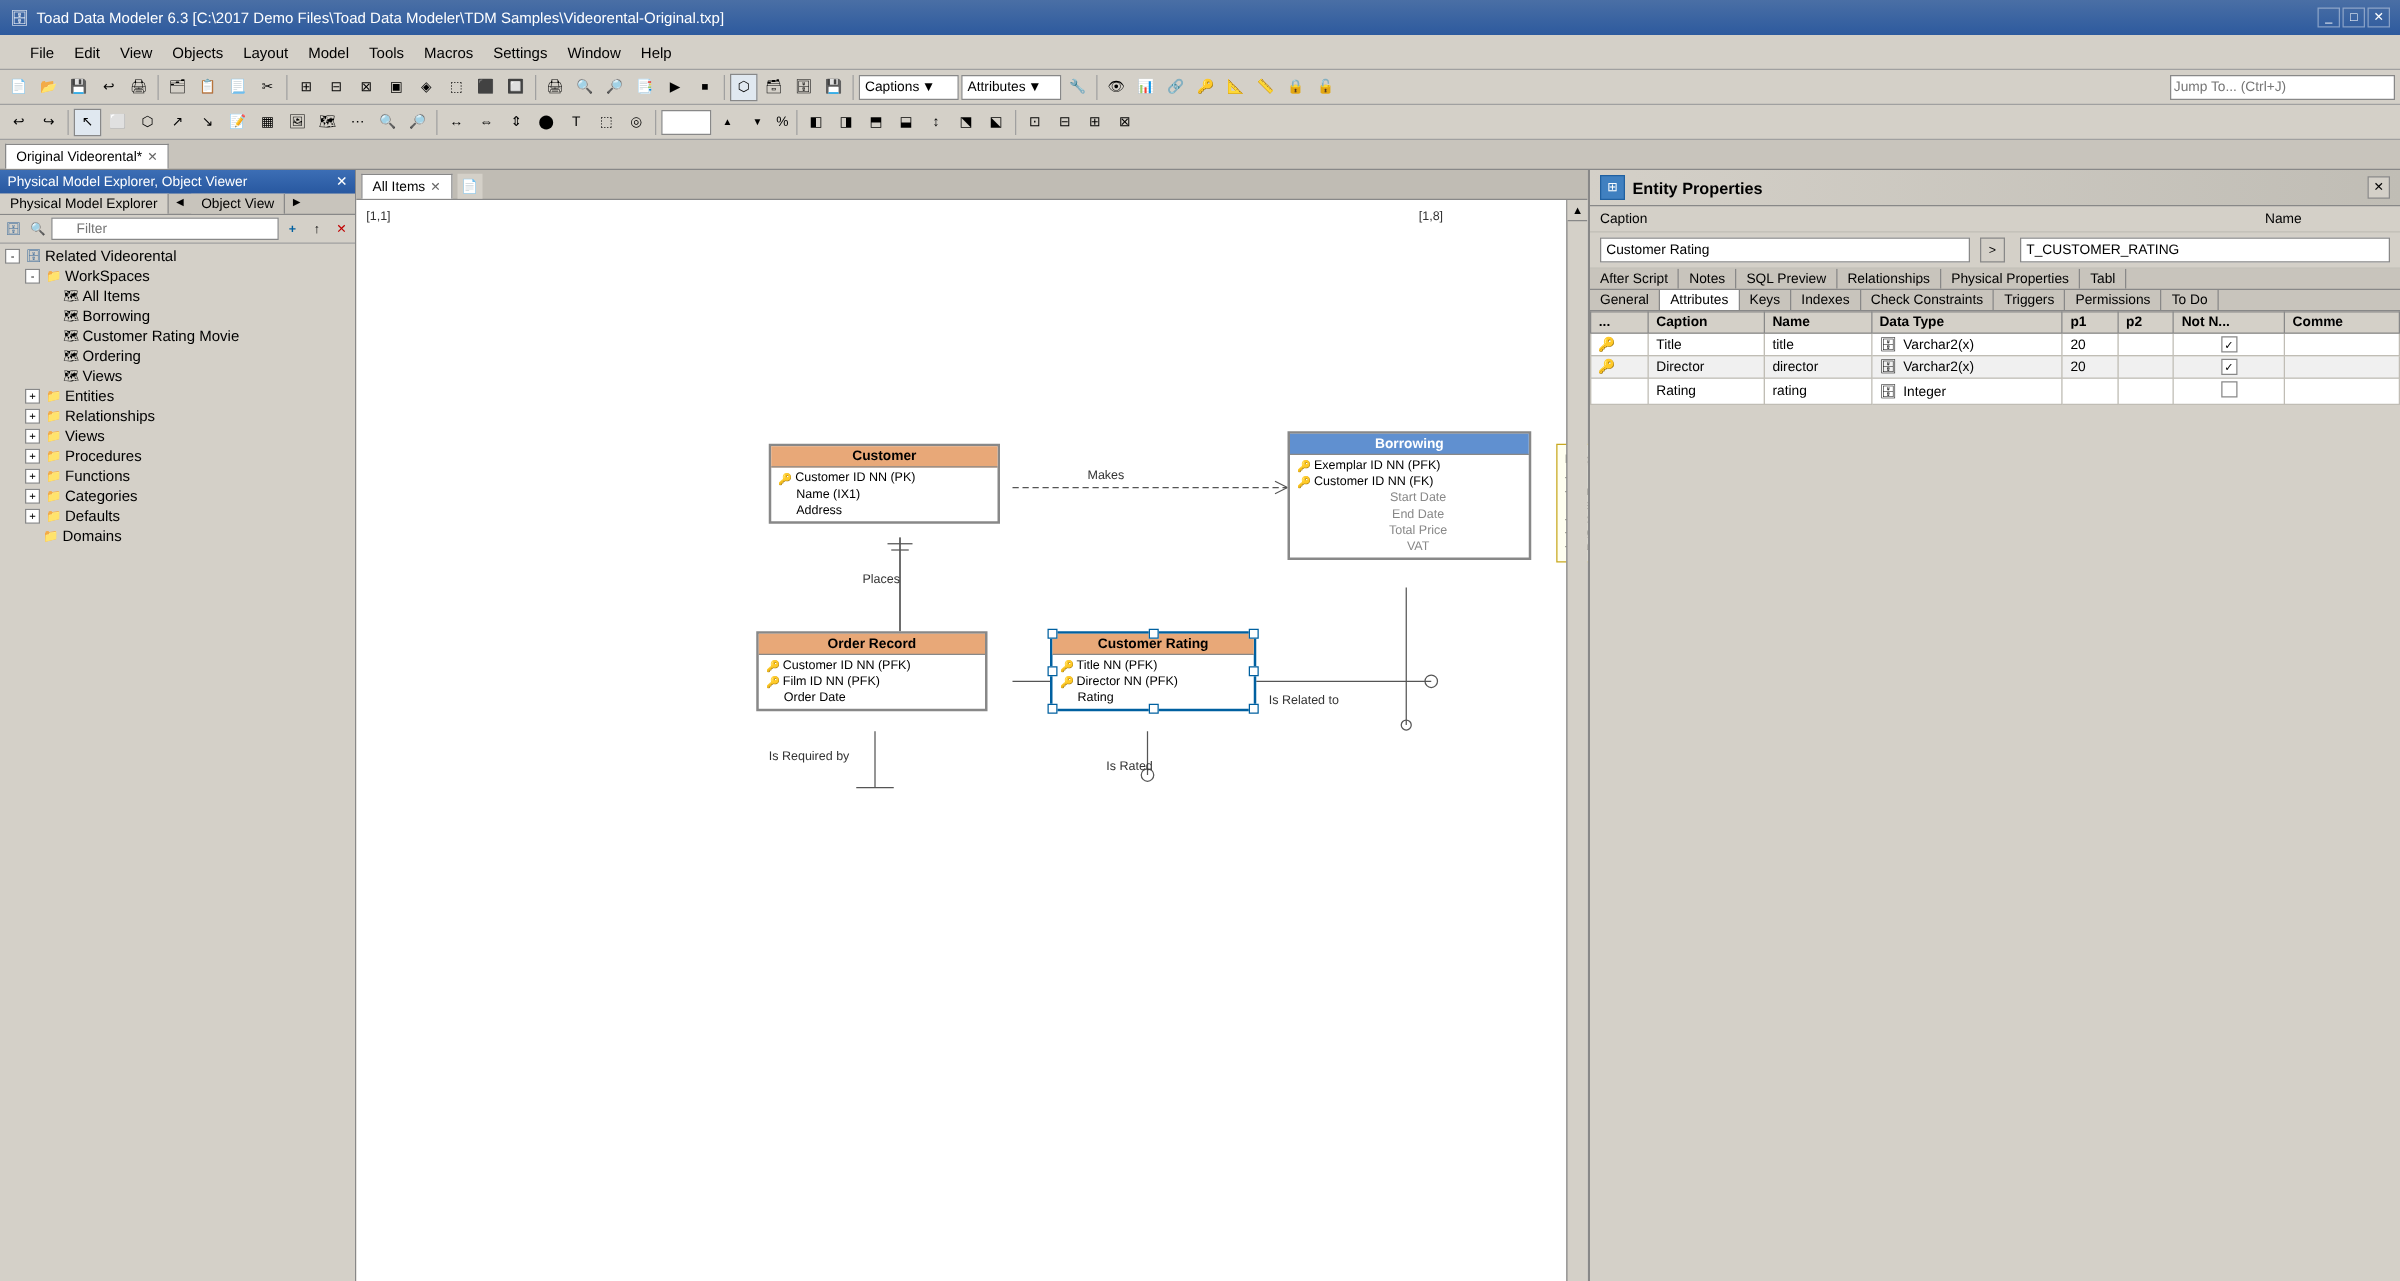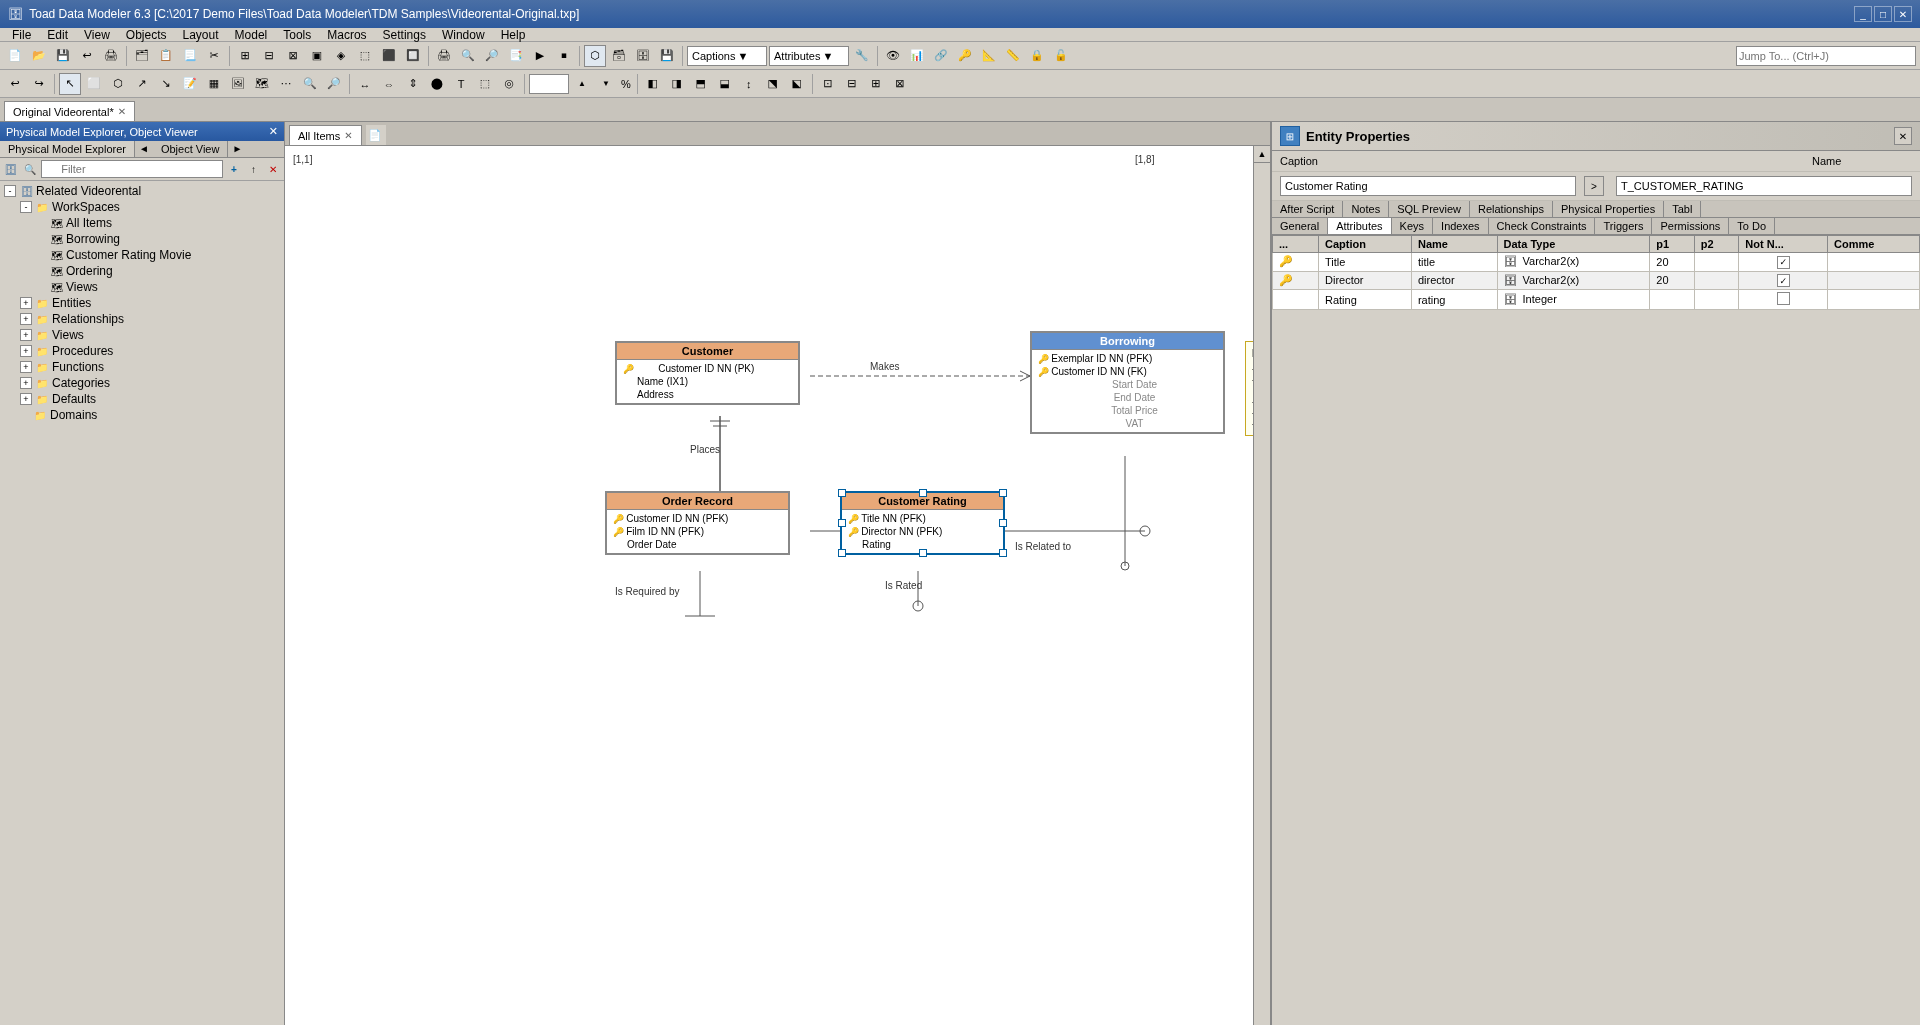--- a/index.html
+++ b/index.html
@@ -5,21 +5,21 @@
     * { box-sizing: border-box; margin: 0; padding: 0; }
     body { font-family: 'Segoe UI', Tahoma, Geneva, Verdana, sans-serif; font-size: 12px; background: #d4d0c8; overflow: hidden; }
     
     
     .title-bar { background: linear-gradient(to bottom, #4a6fa5, #2d5a9e); color: white; padding: 4px 8px; display: flex; align-items: center; justify-content: space-between; height: 28px; }
     .title-bar-text { font-size: 12px; display: flex; align-items: center; gap: 6px; }
     .title-bar-controls { display: flex; gap: 2px; }
     .title-btn { background: none; border: 1px solid rgba(255,255,255,0.4); color: white; width: 18px; height: 16px; font-size: 10px; cursor: pointer; display: flex; align-items: center; justify-content: center; }
     
     
-    .menu-bar { background: #d4d0c8; border-bottom: 1px solid #a0a0a0; display: flex; align-items: center; height: 14px; padding: 0 4px; }
+    .menu-bar { background: #d4d0c8; border-bottom: 1px solid #a0a0a0; display: flex; align-items: center; height: 28px; padding: 0 16px; }
     .menu-item { padding: 2px 8px; cursor: pointer; font-size: 12px; }
     
     
     .toolbar { background: #d4d0c8; border-bottom: 1px solid #a0a0a0; display: flex; align-items: center; padding: 2px 4px; height: 28px; gap: 2px; flex-wrap: nowrap; }
     .toolbar-btn { background: #d4d0c8; border: 1px solid transparent; width: 22px; height: 22px; display: flex; align-items: center; justify-content: center; cursor: pointer; font-size: 11px; }
     .toolbar-separator { width: 1px; height: 20px; background: #a0a0a0; margin: 0 2px; }
     .toolbar-dropdown { background: white; border: 1px solid #888; padding: 1px 4px; height: 20px; font-size: 11px; display: flex; align-items: center; gap: 2px; cursor: pointer; min-width: 80px; }
     .toolbar-input { background: white; border: 1px solid #888; height: 20px; width: 40px; font-size: 11px; padding: 0 2px; }
     
     
@@ -409,28 +409,28 @@
         <circle cx="840" cy="420" r="4" fill="none" stroke="#555" stroke-width="1"></circle>
 
         <line x1="415" y1="425" x2="415" y2="470" stroke="#555" stroke-width="1"></line>
         <line x1="400" y1="470" x2="430" y2="470" stroke="#555" stroke-width="1"></line>
       </svg>
 
       <div class="conn-label" style="left:585px; top:215px;">Makes</div>
       <div class="conn-label" style="left:405px; top:298px;">Places</div>
       <div class="conn-label" style="left:330px; top:440px;">Is Required by</div>
       <div class="conn-label" style="left:730px; top:395px;">Is Related to</div>
-      <div class="conn-label" style="left:600px; top:434px;">Is Rated</div>
+      <div class="conn-label" style="left:600px; top:448px;">Is Rated</div>
 
       <div class="entity" style="left:330px; top:195px; width:185px;">
         <div class="entity-header" style="background:#e8a878;">Customer</div>
         <div class="entity-body">
           <div class="entity-row">
             <span style="color:#c8a000; font-size:9px;">🔑</span>
-            <span style="font-size:10px;margin-left:22px;">Customer ID NN (PK)</span>
+            <span style="font-size:10px;">Customer ID NN (PK)</span>
           </div>
           <div class="entity-row">
             <span style="width:12px; display:inline-block;"></span>
             <span style="font-size:10px;">Name (IX1)</span>
           </div>
           <div class="entity-row">
             <span style="width:12px; display:inline-block;"></span>
             <span style="font-size:10px;">Address</span>
           </div>
         </div>

